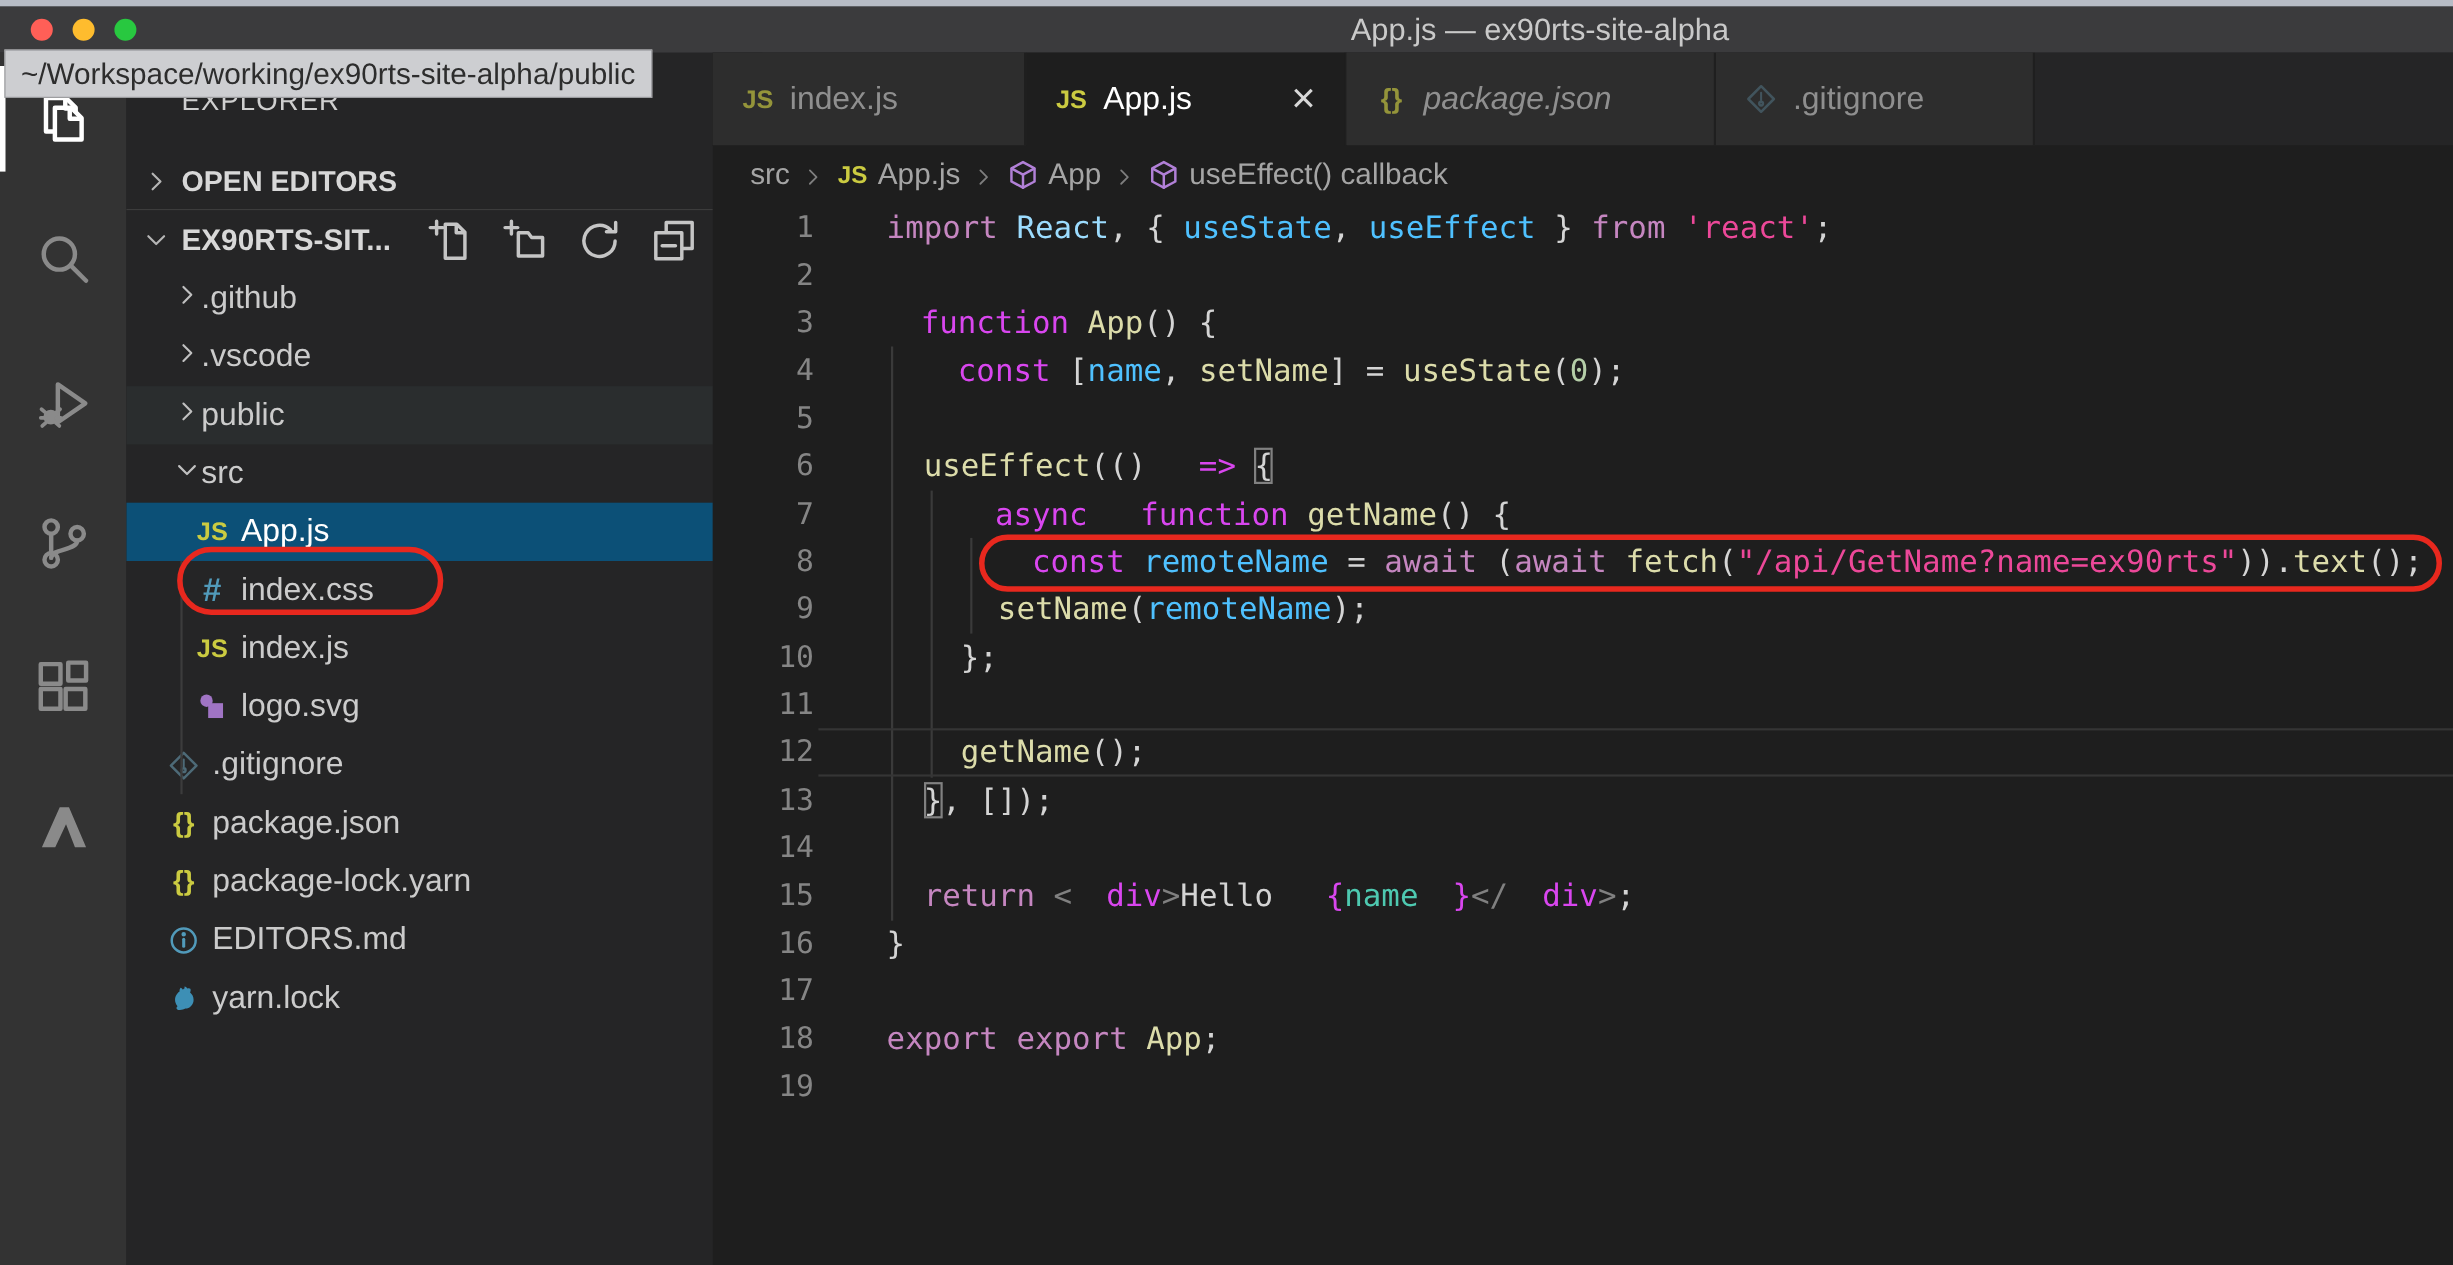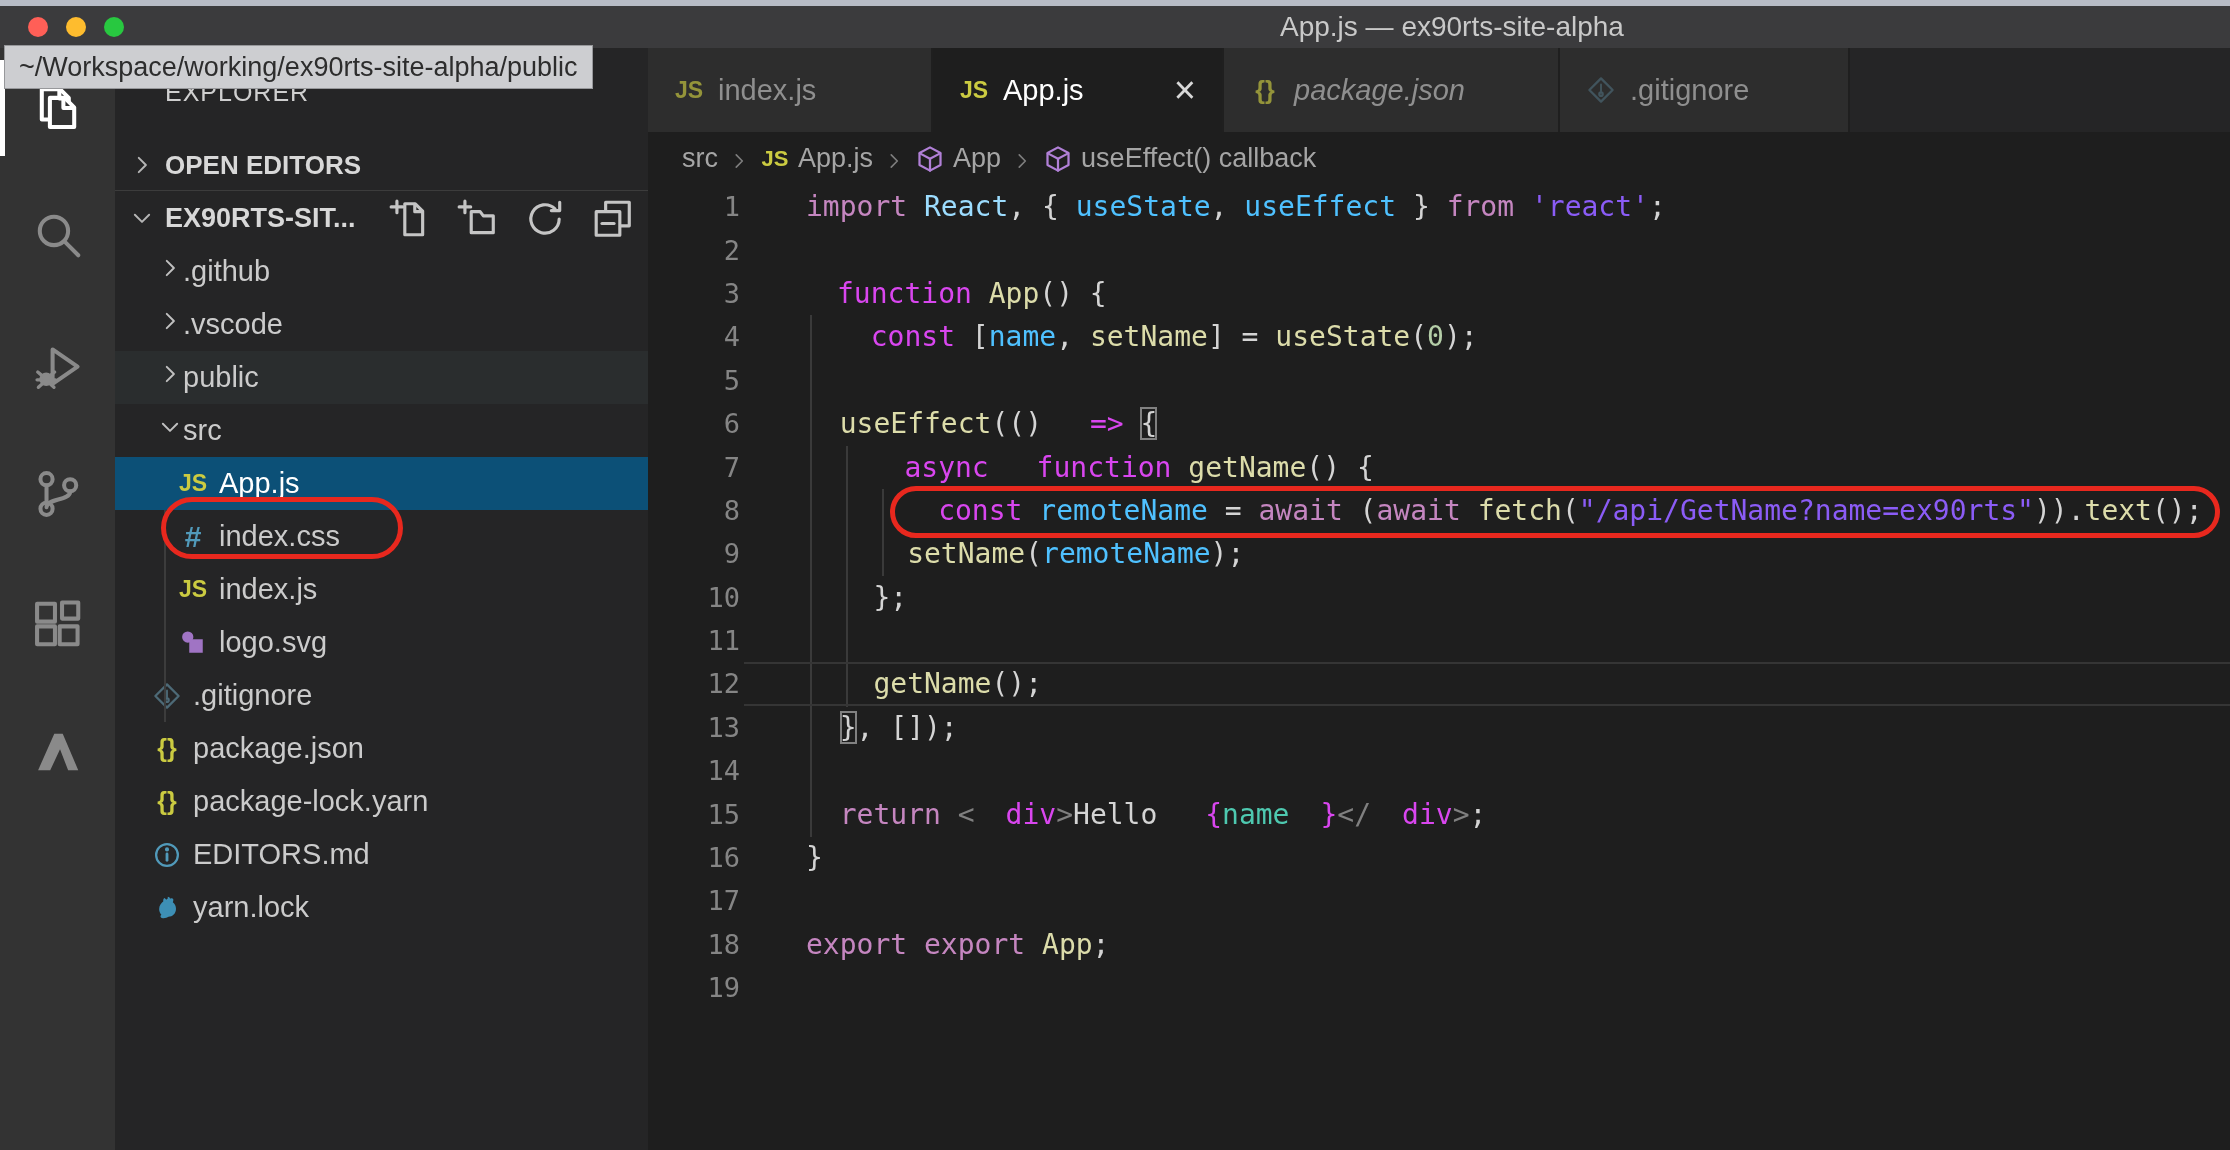--- a/index.html
+++ b/index.html
@@ -8,21 +8,21 @@
 
   
   .top-strip{position:absolute;left:0;top:0;width:2230px;height:6px;background:#b7bcc6;}
 
   
   .titlebar{position:absolute;left:0;top:6px;width:2230px;height:42px;background:#3b3b3d;}
   .traffic{position:absolute;top:11px;width:20px;height:20px;border-radius:50%;}
   .t-close{left:28px;background:#ff5f57;}
   .t-min{left:66px;background:#febc2e;}
   .t-zoom{left:104px;background:#28c840;}
-  .win-title{position:absolute;left:1280px;top:50%;transform:translateY(-50%);
+  .win-title{position:absolute;left:1228px;top:50%;transform:translateY(-50%);
              color:#c9c9c9;font-size:28px;white-space:nowrap;}
 
   
   .tooltip{position:absolute;left:4px;top:45px;height:44px;z-index:50;background:#cdced1;
            border:1px solid #97989b;color:#2d2d2d;font-size:27px;display:flex;align-items:center;
            padding:0 14px;white-space:nowrap;box-sizing:border-box;}
 
   
   .activitybar{position:absolute;left:0;top:48px;width:115px;height:1102px;background:#333333;}
   .ab-item{position:absolute;left:0;width:115px;height:96px;display:flex;align-items:center;
@@ -88,21 +88,21 @@
   .bc-icon.cube svg{width:30px;height:30px;}
   .bc-js{color:#cbcb41;font-weight:bold;font-size:22px;}
 
   .code{position:absolute;left:0;top:137px;width:1582px;}
   .code-row{height:43.4px;display:flex;align-items:center;position:relative;}
   .gutter{width:92px;flex:none;text-align:right;color:#858585;font-size:27px;
           font-family:"DejaVu Sans Mono",monospace;}
   .codeline{font-family:"DejaVu Sans Mono",monospace;font-size:28px;white-space:pre;
             padding-left:66px;color:#d4d4d4;}
   .tk-k{color:#C586C0;} .tk-d{color:#d946ef;margin-left:31px;} .tk-v{color:#9CDCFE;} .tk-c{color:#4FC1FF;}
-  .tk-f{color:#DCDCAA;} .tk-s{color:#8b5cf6;} .tk-n{color:#B5CEA8;} .tk-w{color:#D4D4D4;}
+  .tk-f{color:#DCDCAA;} .tk-s{color:#ec4899;} .tk-n{color:#B5CEA8;} .tk-w{color:#D4D4D4;}
   .tk-g{color:#808080;} .tk-t{color:#4EC9B0;}
   .tk-box{outline:2px solid #818181;outline-offset:-2px;}
 
   .indent-guide{position:absolute;width:2px;background:#3a3a3a;pointer-events:none;}
   .current-line{position:absolute;left:96px;right:0;height:43.4px;border-top:2px solid #353535;
                 border-bottom:2px solid #353535;box-sizing:border-box;pointer-events:none;}
   .code-annotation{position:absolute;left:242px;top:301px;width:1330px;height:52px;border:5px solid #e8281e;
                    border-radius:27px;box-sizing:border-box;pointer-events:none;z-index:20;}
 </style>
 </head>

